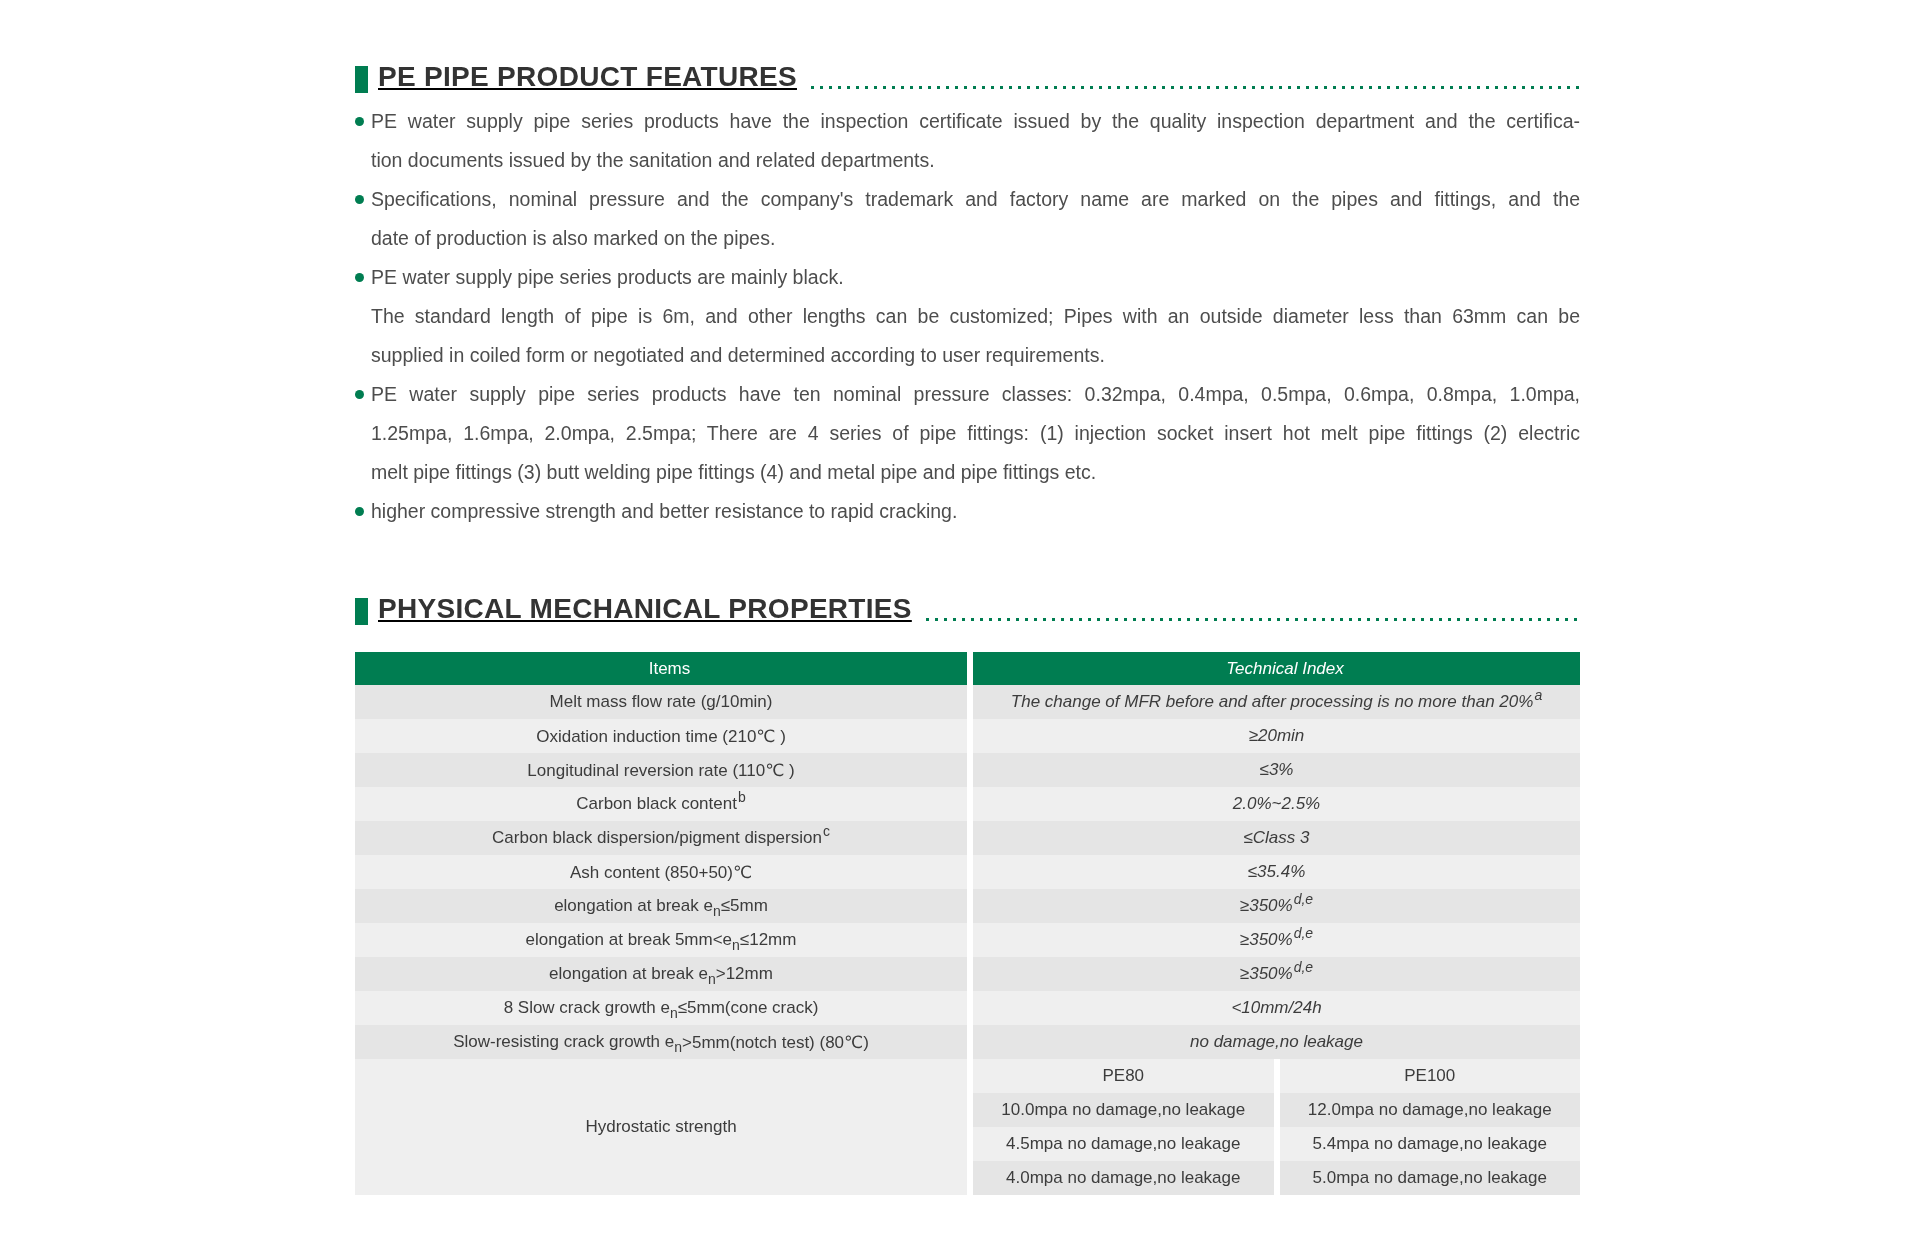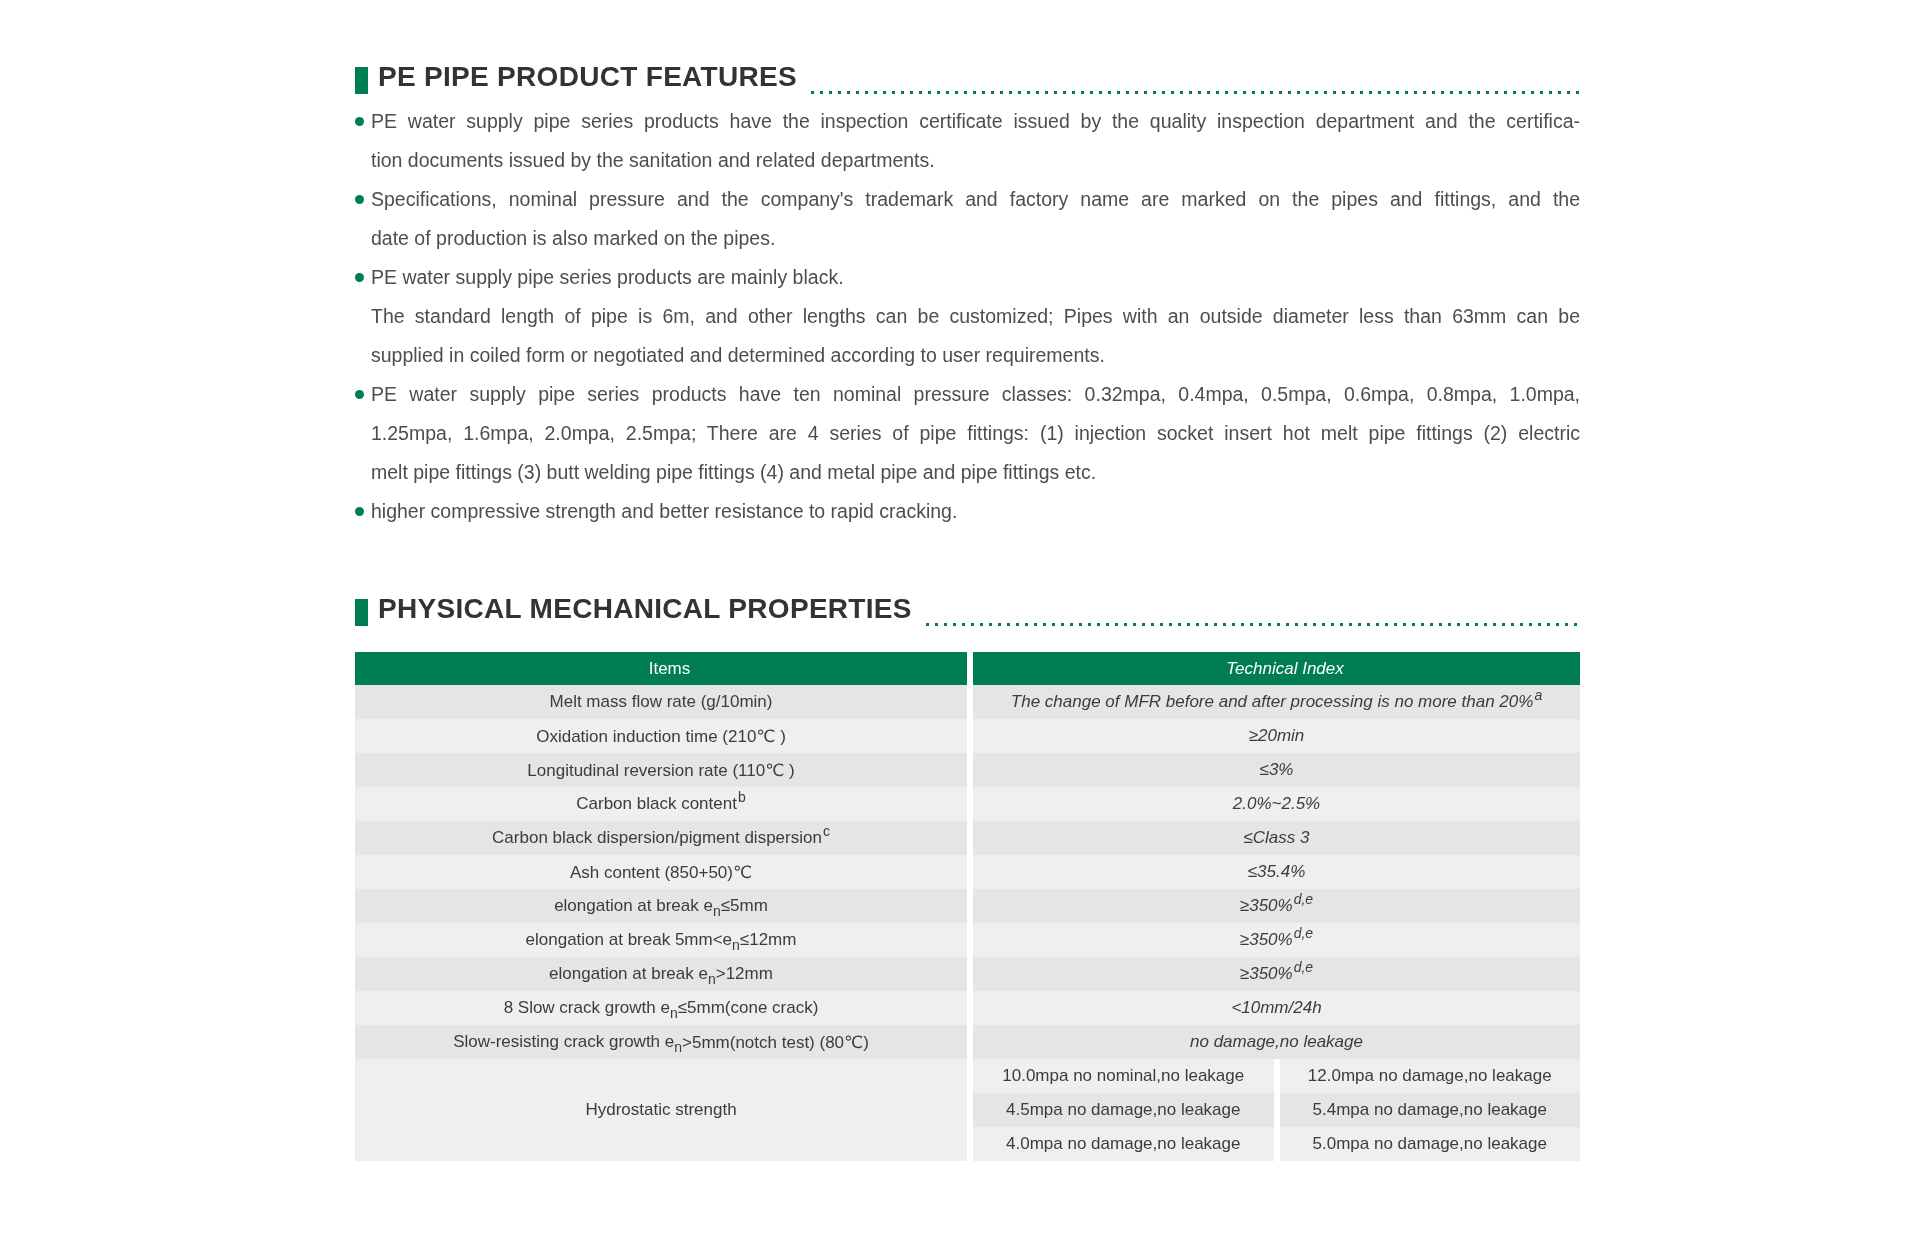--- a/index.html
+++ b/index.html
@@ -11,21 +11,21 @@
   }
   *{margin:0;padding:0;box-sizing:border-box;}
   html,body{background:#ffffff;}
   body{
     width:1920px;height:1256px;position:relative;overflow:hidden;
     font-family:"Liberation Sans","DejaVu Sans",sans-serif;
   }
   .content{position:absolute;left:355px;top:60px;width:1225px;}
 
   
-  .sec-head{display:flex;align-items:flex-end;}
+  .sec-head{display:flex;align-items:center;text-decoration:underline;}
   .sec-block{flex:0 0 13px;width:13px;height:27px;margin:4px 10px 0 0;background:var(--accent);}
   .sec-title{font-size:28px;line-height:34px;font-weight:700;color:var(--ink);letter-spacing:.3px;white-space:nowrap;}
   .sec-leader{flex:1 1 auto;height:3px;margin:21px 0 0 14px;
     background-image:repeating-linear-gradient(to right,var(--accent) 0 3px,transparent 3px 9px);}
 
   
   .bullets{list-style:none;margin-top:8px;}
   .bullet{position:relative;padding-left:16px;}
   .bullet-dot{position:absolute;left:0;top:15px;width:9px;height:9px;border-radius:50%;background:var(--accent);}
   .line{font-size:19.5px;line-height:39px;color:var(--body-ink);}
@@ -209,21 +209,25 @@
           <div class="td w-index">
               <span>no damage,no leakage</span>
             </div>
         </div>
       </div>
 
       <div class="hydro">
         <div class="hydro-label">Hydrostatic strength</div>
         <div class="hydro-right">
           <div class="hrow">
-            <div class="hcell">10.0mpa no nominal,no leakage</div>
+            <div class="hcell">PE80</div>
+            <div class="hcell">PE100</div>
+          </div>
+          <div class="hrow">
+            <div class="hcell">10.0mpa no damage,no leakage</div>
             <div class="hcell">12.0mpa no damage,no leakage</div>
           </div>
           <div class="hrow">
             <div class="hcell">4.5mpa no damage,no leakage</div>
             <div class="hcell">5.4mpa no damage,no leakage</div>
           </div>
           <div class="hrow">
             <div class="hcell">4.0mpa no damage,no leakage</div>
             <div class="hcell">5.0mpa no damage,no leakage</div>
           </div>

